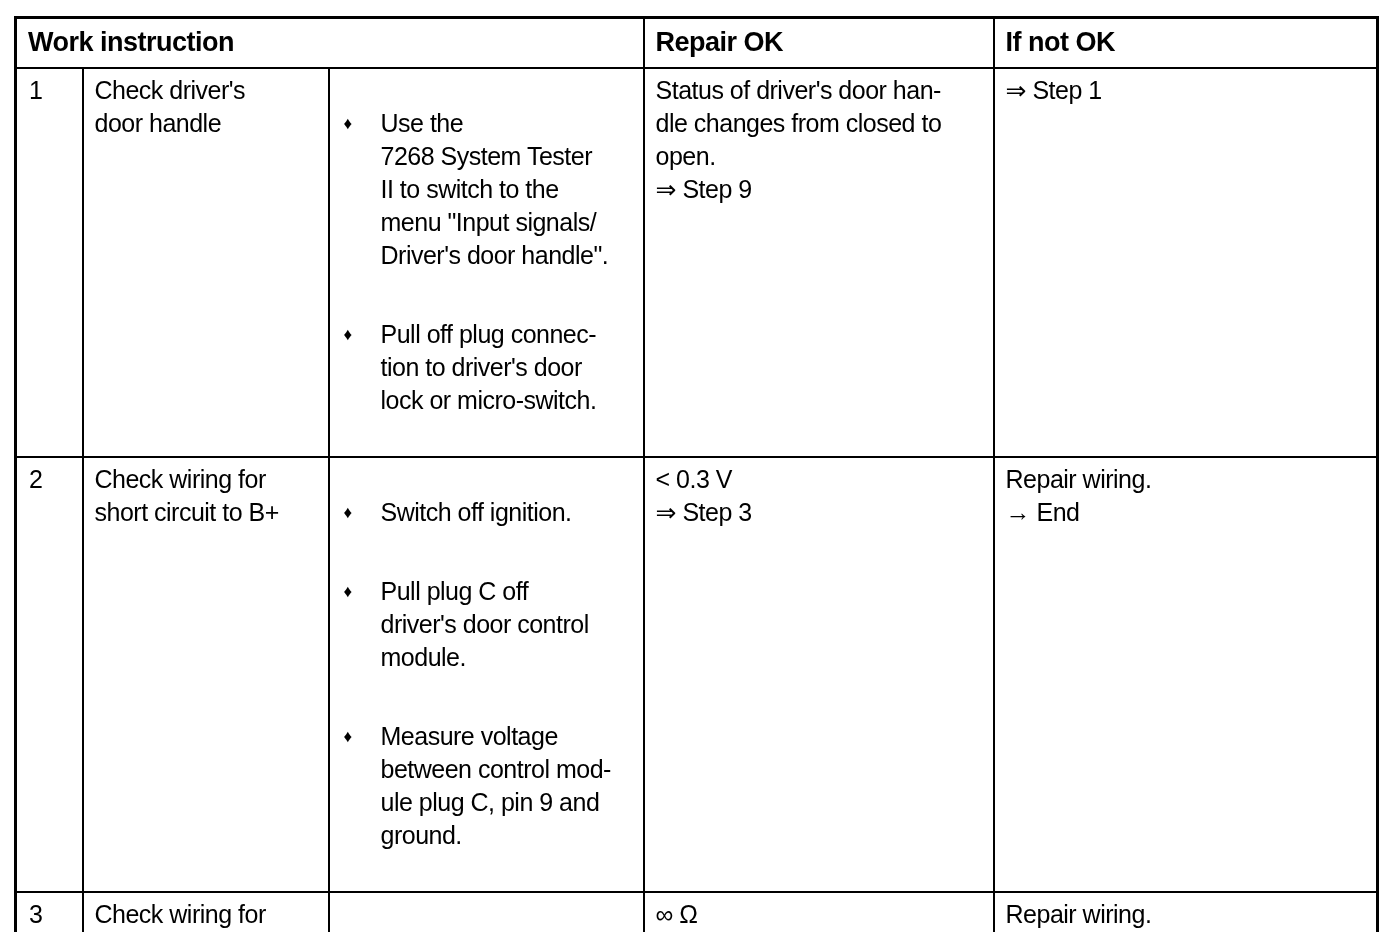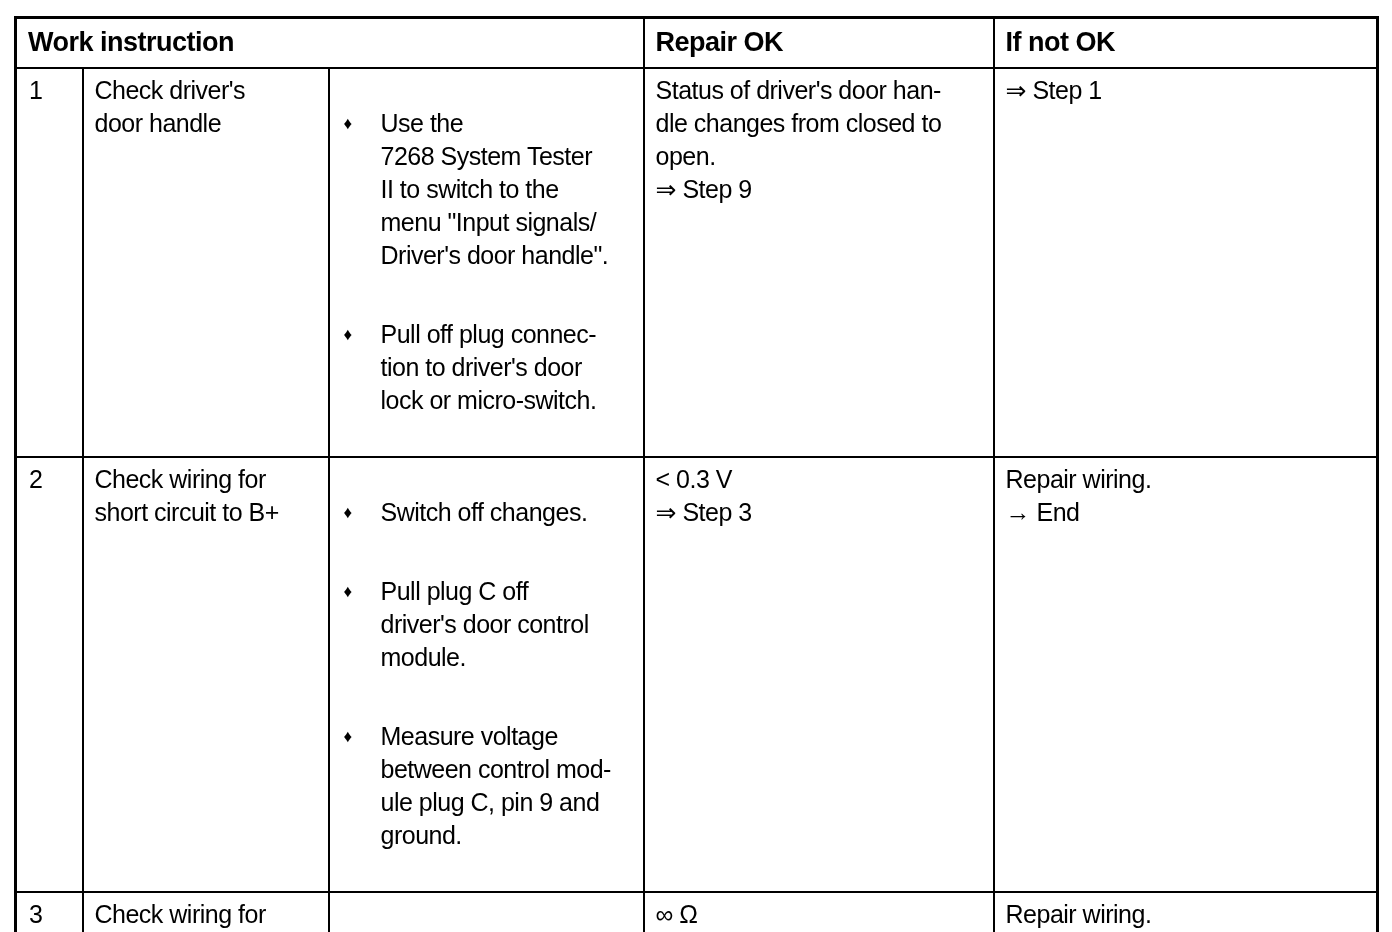--- a/index.html
+++ b/index.html
@@ -113,21 +113,21 @@
         <td class="c-nok">⇒ Step 1</td>
       </tr>
 
       <tr class="r2">
         <td class="c-step">2</td>
         <td class="c-check">Check wiring for
 short circuit to B+</td>
         <td class="c-actions">
           <div class="action">
             <span class="bullet">♦</span>
-            <span class="action-text">Switch off changes.</span>
+            <span class="action-text">Switch off ignition.</span>
           </div>
           <div class="action">
             <span class="bullet">♦</span>
             <span class="action-text">Pull plug C off
 driver's door control
 module.</span>
           </div>
           <div class="action">
             <span class="bullet">♦</span>
             <span class="action-text">Measure voltage

